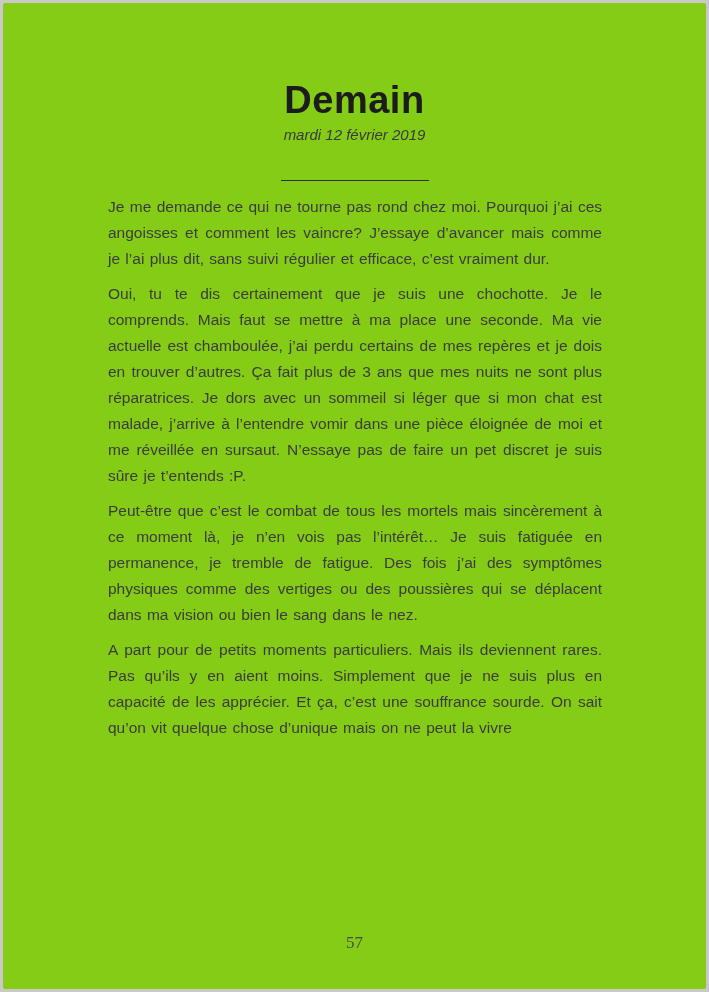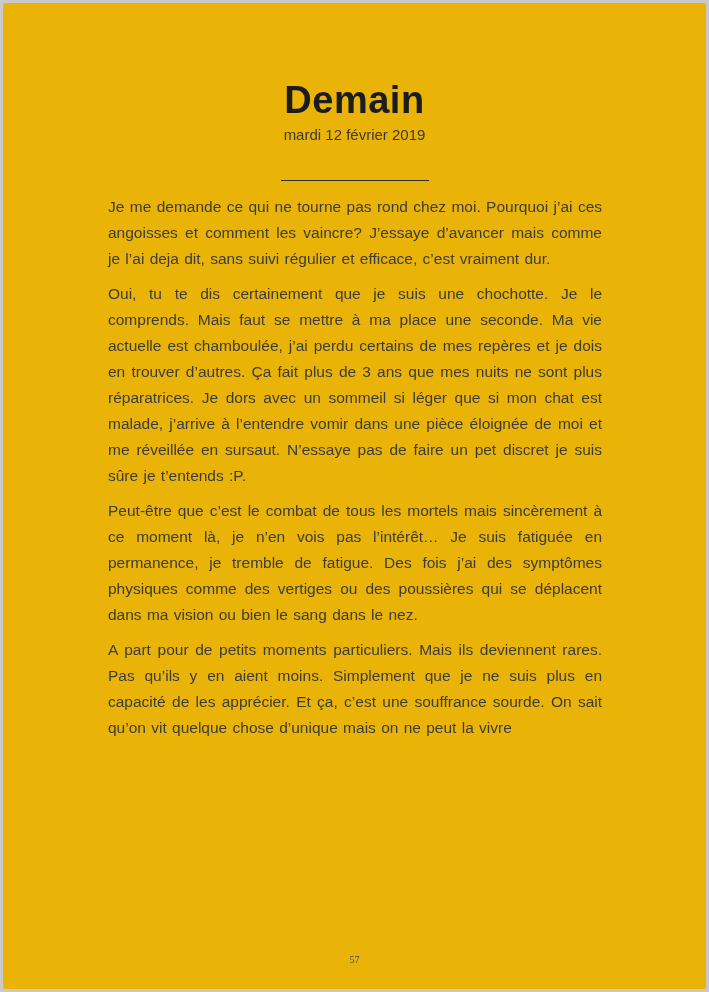--- a/index.html
+++ b/index.html
@@ -13,35 +13,36 @@
     position: relative;
     font-family: "Liberation Sans", sans-serif;
     overflow: hidden;
   }
   .page {
     position: absolute;
     top: 3px;
     left: 3px;
     right: 3px;
     bottom: 3px;
-    background: #eab308;
+    background: #84cc16;
     border-radius: 2px;
   }
   .title {
     margin: 78px 0 0 0;
     text-align: center;
     font-size: 38px;
     font-weight: 700;
     color: #1c1c1c;
     letter-spacing: 0.5px;
     line-height: 1;
   }
   .date {
     margin-top: 7px;
     text-align: center;
+    font-style: italic;
     font-size: 15px;
     color: #3a3a3a;
   }
   .separator {
     width: 148px;
     margin: 37px auto 13px auto;
     border: 0;
     border-top: 1.5px solid #2e2e2e;
   }
   .content {
@@ -50,42 +51,42 @@
     line-height: 26px;
     color: #3c3c3c;
     text-align: justify;
     word-spacing: 1px;
   }
   .content p {
     margin: 0 0 9px 0;
   }
   .page-number {
     position: absolute;
-    bottom: 24px;
+    bottom: 36px;
     left: 0;
     right: 0;
     text-align: center;
     font-family: "Liberation Serif", serif;
-    font-size: 10px;
+    font-size: 17px;
     color: #4a4a4a;
   }
 </style>
 </head>
 <body>
 
 <div class="page">
 
   <h1 class="title">Demain</h1>
 
   <div class="date">mardi 12 février 2019</div>
 
   <hr class="separator">
 
   <div class="content">
-    <p>Je me demande ce qui ne tourne pas rond chez moi. Pourquoi j’ai ces angoisses et comment les vaincre? J’essaye d’avancer mais comme je l’ai deja dit, sans suivi régulier et efficace, c’est vraiment dur.</p>
+    <p>Je me demande ce qui ne tourne pas rond chez moi. Pourquoi j’ai ces angoisses et comment les vaincre? J’essaye d’avancer mais comme je l’ai plus dit, sans suivi régulier et efficace, c’est vraiment dur.</p>
     <p>Oui, tu te dis certainement que je suis une chochotte. Je le comprends. Mais faut se mettre à ma place une seconde. Ma vie actuelle est chamboulée, j’ai perdu certains de mes repères et je dois en trouver d’autres. Ça fait plus de 3 ans que mes nuits ne sont plus réparatrices. Je dors avec un sommeil si léger que si mon chat est malade, j’arrive  à l’entendre vomir dans une pièce éloignée de moi et me réveillée en sursaut. N’essaye pas de faire un pet discret je suis sûre je t’entends :P.</p>
     <p>Peut-être que c’est le combat de tous les mortels mais sincèrement à ce moment là, je n’en vois pas l’intérêt… Je suis fatiguée en permanence, je tremble de fatigue. Des fois j’ai des symptômes physiques comme des vertiges ou des poussières qui se déplacent dans ma vision ou bien le sang dans le nez.</p>
     <p>A part pour de petits moments particuliers. Mais ils deviennent rares. Pas qu’ils y en aient moins. Simplement que je ne suis plus en capacité de les apprécier. Et ça, c’est une souffrance sourde. On sait qu’on vit quelque chose d’unique mais on ne peut la vivre</p>
   </div>
 
   <div class="page-number">57</div>
 
 </div>
 
 </body></html>

